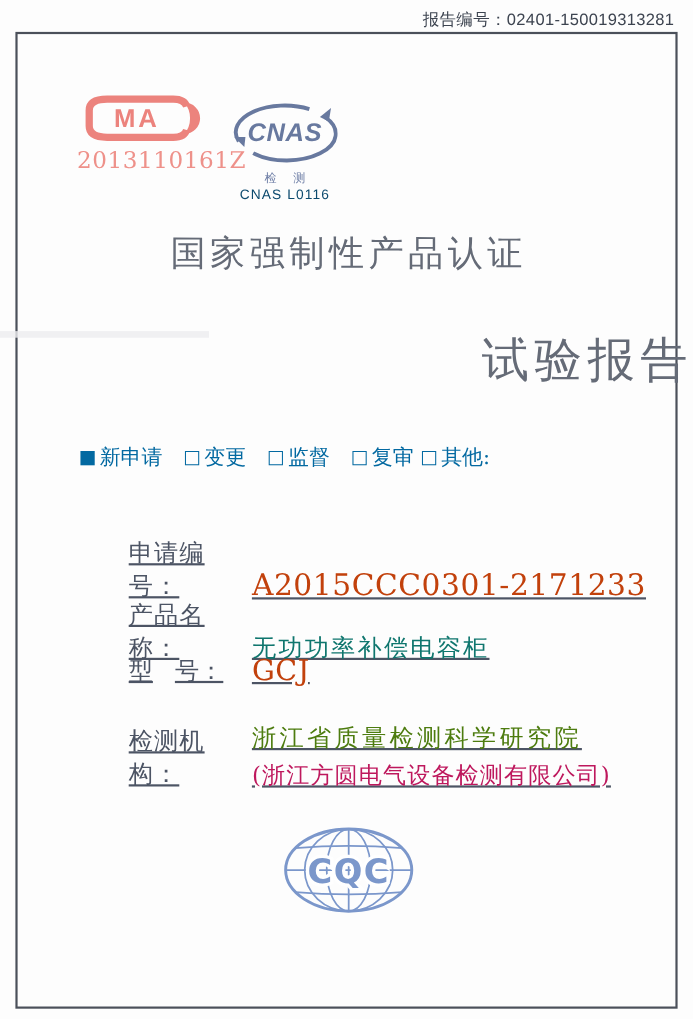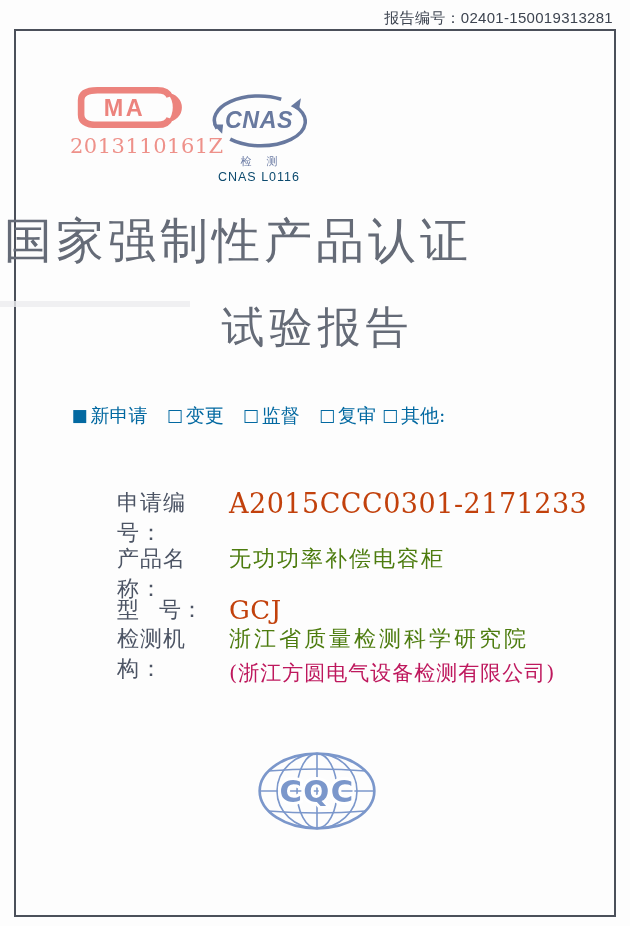--- a/index.html
+++ b/index.html
@@ -36,53 +36,53 @@
     letter-spacing:6px; padding-left:6px;
     font-family:"Liberation Sans", sans-serif;
   }
   .cnas-code {
     margin-top:1px; font-size:12.5px; color:#0c4a6e; letter-spacing:1px;
     font-family:"Liberation Sans", sans-serif; white-space:nowrap;
   }
   .cqc { position:absolute; left:257px; top:751px; width:120px; height:80px; }
   
   .title1 {
-    position:absolute; top:209px; left:0; width:630px; 
-    font-size:48px; letter-spacing:4px; padding-left:4px; color:#656b77;
+    position:absolute; top:209px; left:0; width:630px; text-align:center;
+    font-size:32px; letter-spacing:4px; padding-left:4px; color:#656b77;
     white-space:nowrap;
   }
   .title2 {
-    position:absolute; top:299px; left:0; width:630px; text-align:center;
+    position:absolute; top:299px; left:0; width:630px; text-align:right;
     font-size:43px; letter-spacing:5px; padding-left:5px; color:#656b77;
     white-space:nowrap;
   }
   
   .cbrow {
     position:absolute; top:403px; left:0; width:517px; text-align:center;
     font-size:19px; color:#0369a1; white-space:nowrap;
   }
   .cb-item { display:inline-block; margin-right:13px; }
   .cb-item.no-gap { margin-right:0; }
   .cb-box { margin-right:3px; font-size:17px; position:relative; top:-1px; }
   
-  .field { position:absolute; left:117px; display:flex; align-items:flex-start; }
+  .field { position:absolute; left:117px; display:flex; align-items:flex-end;text-decoration:underline; }
   .flabel { font-size:22px; letter-spacing:1px; width:112px; flex:none; color:#4c5464; }
   .model-label {
     width:86px; flex:none; display:flex; justify-content:space-between;
     font-size:22px; color:#4c5464; margin-right:26px;
   }
-  .val-cn { font-size:22px; letter-spacing:2px; color:#4d7c0f; }
+  .val-cn { font-size:22px; letter-spacing:2px; color:#0f766e; }
   .val-serif {
     font-family:"DejaVu Serif", serif; font-size:27px; color:#c2410c;
     letter-spacing:.5px;
   }
   .row-appno  { top:488px; }
   .row-product{ top:544px; }
   .row-model  { top:595px; }
-  .row-agency { top:624px; }
+  .row-agency { top:656px; }
   .agency-block .line1 { font-size:22px; letter-spacing:3px; color:#4d7c0f; }
   .agency-block .line2 { font-size:21px; letter-spacing:1px; color:#be185d; margin-top:5px; }
 </style>
 </head>
 <body>
 
 <div class="screen">
 
   <div class="report-no">
     <span>报告编号：</span><span>02401-150019313281</span>

